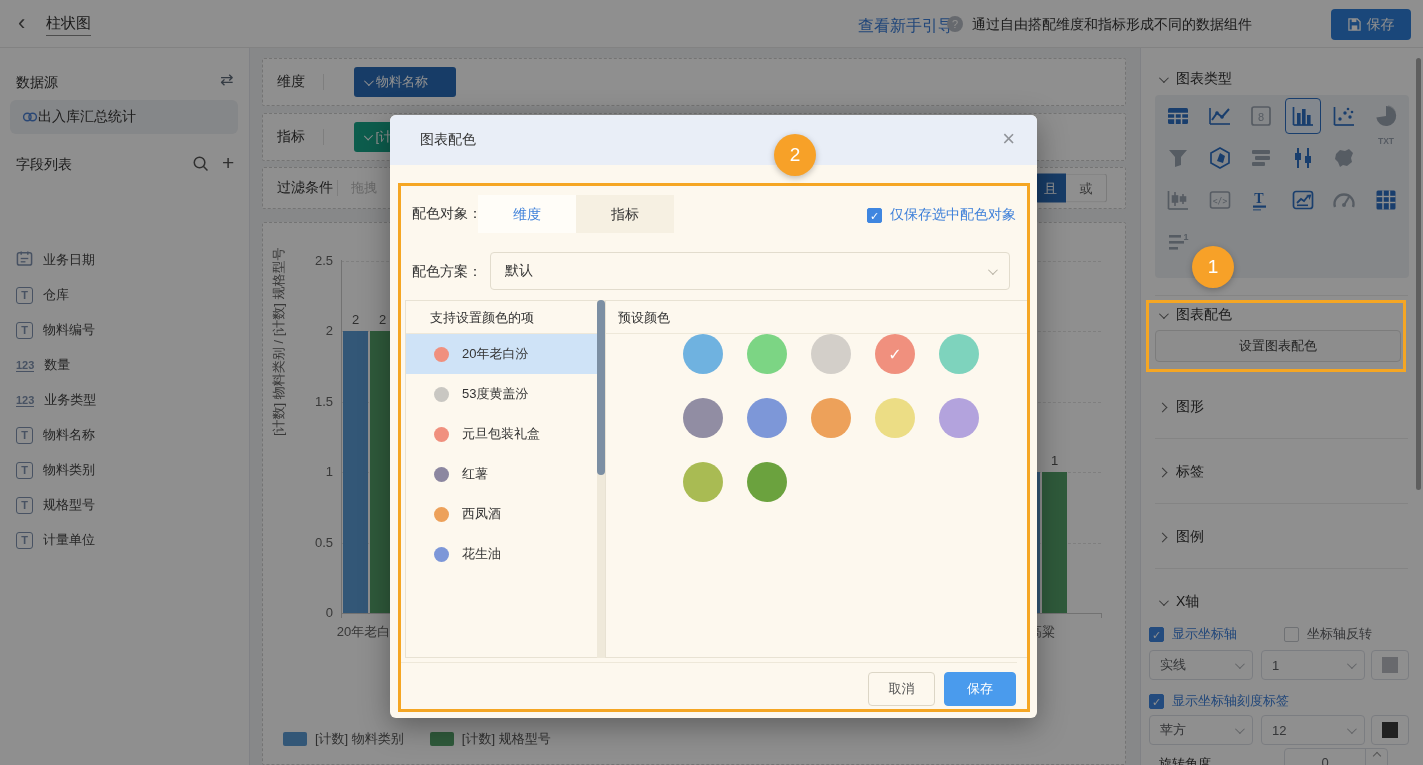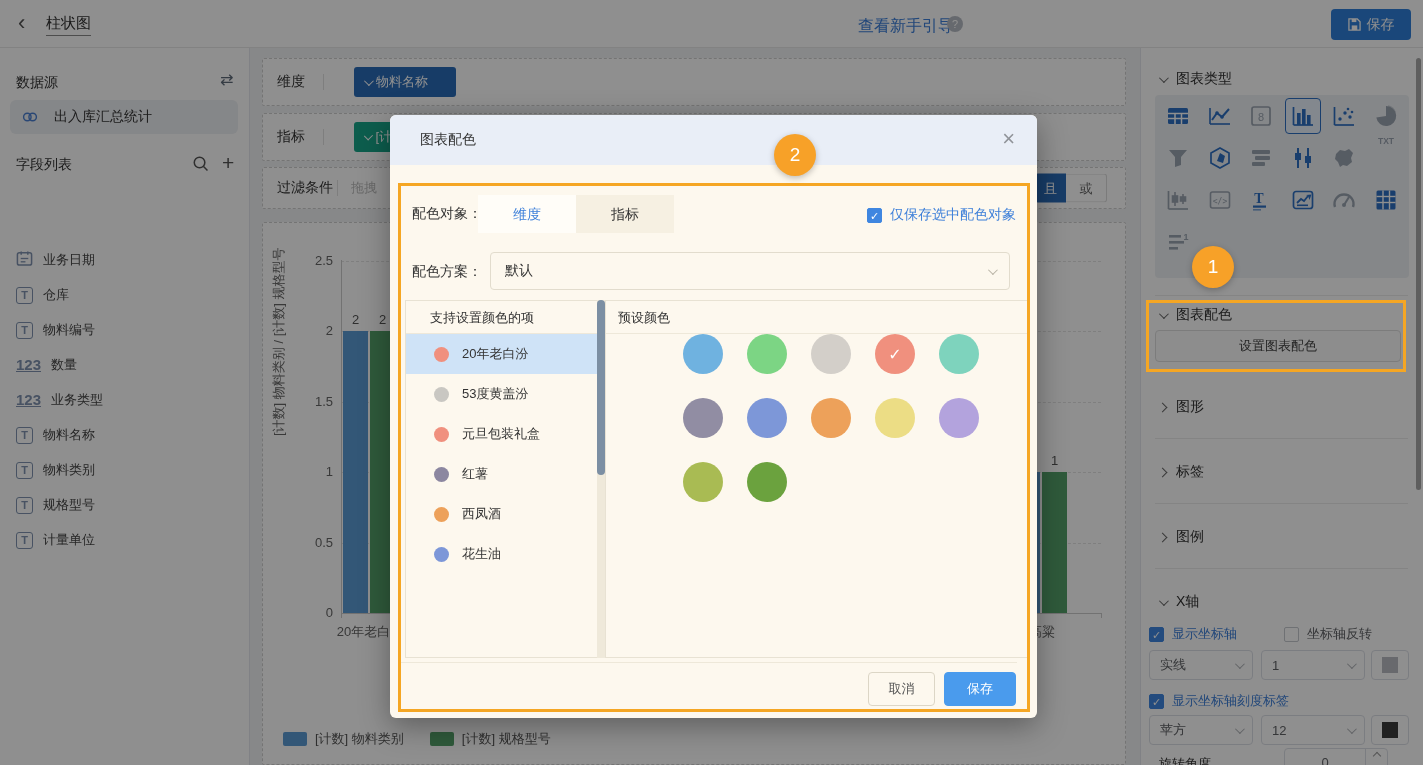--- a/index.html
+++ b/index.html
@@ -10,25 +10,25 @@
   #topbar { position:absolute; left:0; top:0; width:1423px; height:48px; background:#fff; border-bottom:1px solid #e8e8e8; z-index:2; }
   #back { position:absolute; left:18px; top:11px; font-size:22px; color:#555; line-height:24px; cursor:pointer; }
   #title { position:absolute; left:46px; top:14px; font-size:15px; color:#333; border-bottom:1px solid #8a8a8a; padding-bottom:2px; }
   #guide { position:absolute; left:858px; top:16px; color:#3d7fd9; font-size:16px; }
   #help { position:absolute; left:947px; top:16px; width:16px; height:16px; border-radius:50%; background:#b7bcc4; color:#fff; font-size:11px; text-align:center; line-height:16px; }
   #hint { position:absolute; left:972px; top:16px; color:#333; font-size:14px; }
   #savebtn { position:absolute; left:1331px; top:9px; width:80px; height:31px; background:#2f7fd9; border-radius:4px; color:#fff; display:flex; align-items:center; justify-content:center; gap:6px; font-size:14px; }
   
   #lsb { position:absolute; left:0; top:48px; width:250px; height:717px; background:#fff; border-right:1px solid #e4e7ed; }
   .lsb-h { position:absolute; left:16px; font-size:14px; color:#333; }
-  #srcbox { position:absolute; left:10px; top:52px; width:228px; height:34px; background:#eef0f4; border-radius:6px; display:flex; align-items:center; padding-left:12px; gap:16px; color:#333; }
+  #srcbox { position:absolute; left:10px; top:52px; width:228px; height:34px; background:#eef0f4; border-radius:6px; display:flex; align-items:center; padding-left:12px; gap:0; color:#333; }
   #fieldlist { position:absolute; left:0; top:142px; width:250px; }
   .field { position:absolute; left:16px; height:24px; display:flex; align-items:center; gap:10px; color:#444; font-size:13px; }
   .fi-t { width:17px; height:17px; border:1.5px solid #8093b0; border-radius:3px; color:#8093b0; font-size:11px; font-weight:bold; text-align:center; line-height:14px; }
-  .fi-n { color:#8093b0; font-size:15px; font-weight:bold; border-bottom:1.5px solid #8093b0; line-height:12px; letter-spacing:0; }
+  .fi-n { color:#8093b0; font-size:11px; font-weight:bold; border-bottom:1.5px solid #8093b0; line-height:12px; letter-spacing:0; }
   
   .dashbox { position:absolute; left:262px; background:#fff; border:1px dashed #cfcfcf; border-radius:2px; }
   .rowlab { position:absolute; left:14px; top:50%; transform:translateY(-50%); font-size:14px; color:#333; }
   .rowdiv { position:absolute; left:60px; top:50%; transform:translateY(-50%); width:1px; height:16px; background:#e0e0e0; }
   .tag { position:absolute; top:50%; transform:translateY(-50%); height:30px; border-radius:3px; color:#fff; font-size:13px; display:flex; align-items:center; padding:0 10px; gap:5px; white-space:nowrap; overflow:hidden; }
   .chev { display:inline-block; width:7px; height:7px; border-right:1.6px solid currentColor; border-bottom:1.6px solid currentColor; }
   .chev.down { transform:rotate(45deg) translateY(-2px); }
   .chev.right { transform:rotate(-45deg); }
   #andor { position:absolute; right:18px; top:50%; transform:translateY(-50%); display:flex; }
   #and { width:31px; height:29px; background:#2a6cb8; color:#fff; border-radius:3px 0 0 3px; text-align:center; line-height:29px; font-size:13px; }
@@ -99,20 +99,21 @@
   .badge { position:absolute; width:42px; height:42px; border-radius:50%; background:#f7a128; color:#fff; font-size:19px; display:flex; align-items:center; justify-content:center; z-index:30; box-shadow:0 2px 6px rgba(0,0,0,0.25); }
 </style>
 </head>
 <body>
 
 <div id="topbar">
   <span id="back">‹</span>
   <span id="title">柱状图</span>
   <span id="guide">查看新手引导</span>
   <span id="help">?</span>
+  <span id="hint">通过自由搭配维度和指标形成不同的数据组件</span>
   <div id="savebtn">
     <svg width="13" height="13" viewBox="0 0 14 14">
         <path d="M1 1h9l3 3v9H1z" fill="none" stroke="#fff" stroke-width="1.4"></path>
         <rect x="4" y="8" width="6" height="5" fill="#fff"></rect>
         <rect x="4" y="1" width="5" height="3.4" fill="#fff"></rect>
       </svg>
     <span>保存</span>
   </div>
 </div>
 

